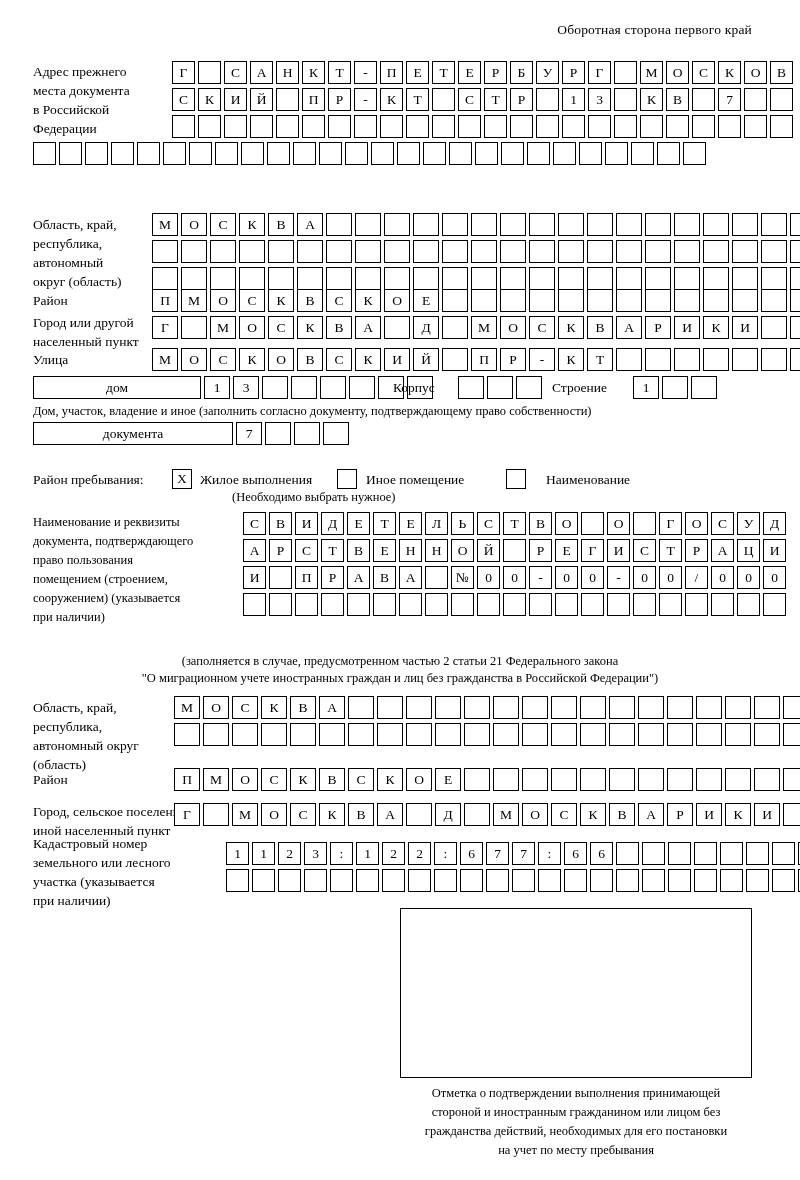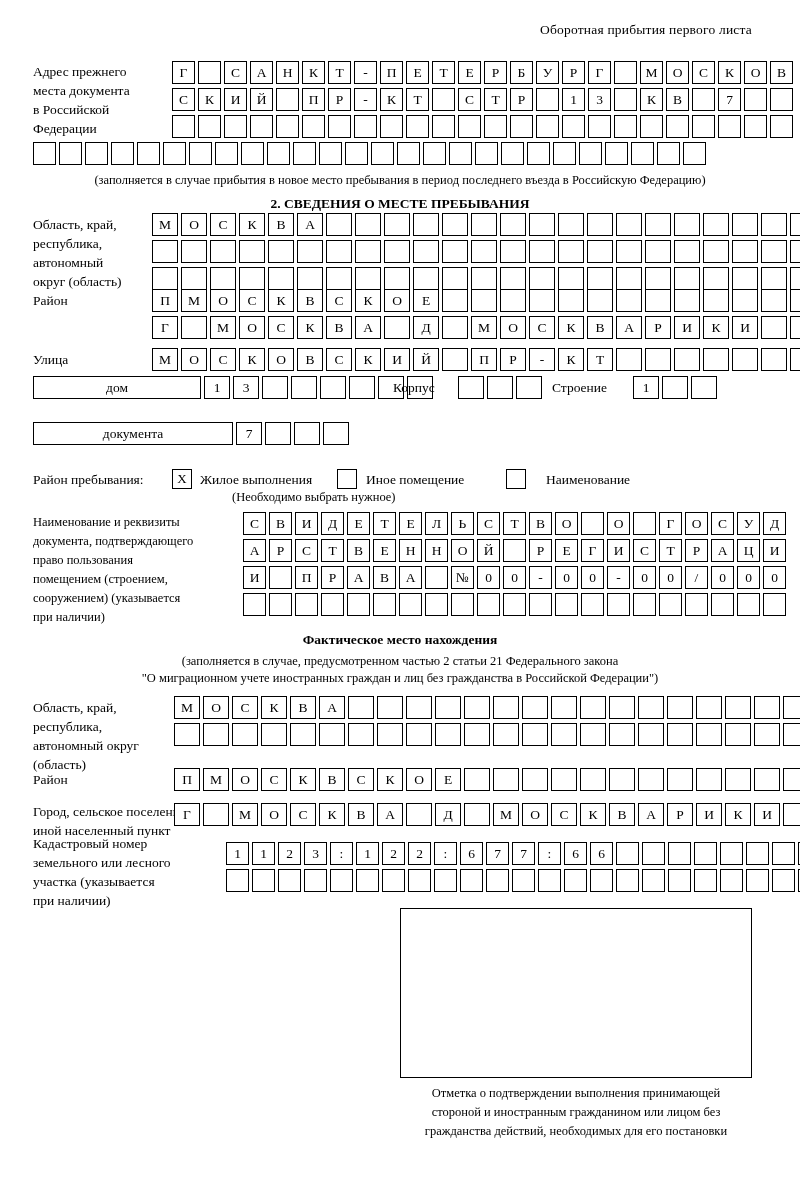--- a/index.html
+++ b/index.html
@@ -99,21 +99,21 @@
     font-size: 13px;
     line-height: 18px;
     vertical-align: middle;
   }
 </style>
 </head>
 <body>
 
 <div class="page">
 
-  <div class="hdr-right">Оборотная прибытия первого листа</div>
+  <div class="hdr-right">Оборотная сторона первого край</div>
 
   <div class="label" style="left:33px; top:62px;">Адрес прежнего
 места документа
 в Российской
 Федерации</div>
 
   <div class="boxrow" id="prev-row-0" style="left:172px; top:61px;">
       <div class="cell" style="width: 23px;">Г</div>
       <div class="cell" style="width: 23px;"></div>
       <div class="cell" style="width: 23px;">С</div>
@@ -213,23 +213,21 @@
       <div class="cell" style="width: 23px;"></div>
       <div class="cell" style="width: 23px;"></div>
       <div class="cell" style="width: 23px;"></div>
       <div class="cell" style="width: 23px;"></div>
       <div class="cell" style="width: 23px;"></div>
       <div class="cell" style="width: 23px;"></div>
       <div class="cell" style="width: 23px;"></div>
       <div class="cell" style="width: 23px;"></div>
     </div>
 
-  <div class="footnote" style="left:0; top:172px; width:800px;">(заполняется в случае прибытия в новое место пребывания в период последнего въезда в Российскую Федерацию)</div>
-
-  <div class="center-title" style="top:196px;">2. СВЕДЕНИЯ О МЕСТЕ ПРЕБЫВАНИЯ</div>
+
 
   <div class="label" style="left:33px; top:215px;">Область, край,
 республика,
 автономный
 округ (область)</div>
   <div class="boxrow" id="s2-region-0" style="left:152px; top:213px;">
       <div class="cell" style="width: 26px;">М</div>
       <div class="cell" style="width: 26px;">О</div>
       <div class="cell" style="width: 26px;">С</div>
       <div class="cell" style="width: 26px;">К</div>
@@ -324,20 +322,22 @@
       <div class="cell" style="width: 26px;"></div>
       <div class="cell" style="width: 26px;"></div>
       <div class="cell" style="width: 26px;"></div>
       <div class="cell" style="width: 26px;"></div>
       <div class="cell" style="width: 26px;"></div>
       <div class="cell" style="width: 26px;"></div>
       <div class="cell" style="width: 26px;"></div>
       <div class="cell" style="width: 26px;"></div>
     </div>
 
+  <div class="label" style="left:33px; top:313px;">Город или другой
+населенный пункт</div>
   <div class="boxrow" id="s2-city" style="left:152px; top:316px;">
       <div class="cell" style="width: 26px;">Г</div>
       <div class="cell" style="width: 26px;"></div>
       <div class="cell" style="width: 26px;">М</div>
       <div class="cell" style="width: 26px;">О</div>
       <div class="cell" style="width: 26px;">С</div>
       <div class="cell" style="width: 26px;">К</div>
       <div class="cell" style="width: 26px;">В</div>
       <div class="cell" style="width: 26px;">А</div>
       <div class="cell" style="width: 26px;"></div>
@@ -401,20 +401,21 @@
       <div class="cell" style="width: 26px;"></div>
       <div class="cell" style="width: 26px;"></div>
     </div>
   <div class="inline-text" style="left:552px; top:376px;">Строение</div>
   <div class="boxrow" id="s2-stroenie" style="left:633px; top:376px;">
       <div class="cell" style="width: 26px;">1</div>
       <div class="cell" style="width: 26px;"></div>
       <div class="cell" style="width: 26px;"></div>
     </div>
 
+  <div class="label small" style="left:33px; top:402px;">Дом, участок, владение и иное (заполнить согласно документу, подтверждающему право собственности)</div>
 
   <div class="wide-label-box" style="left:33px; top:422px; width:200px;">документа</div>
   <div class="boxrow" id="s2-flat" style="left:236px; top:422px;">
       <div class="cell" style="width: 26px;">7</div>
       <div class="cell" style="width: 26px;"></div>
       <div class="cell" style="width: 26px;"></div>
       <div class="cell" style="width: 26px;"></div>
     </div>
 
   <div class="label" style="left:33px; top:470px;">Район пребывания:</div>
@@ -518,21 +519,20 @@
       <div class="cell" style="width: 23px;"></div>
       <div class="cell" style="width: 23px;"></div>
       <div class="cell" style="width: 23px;"></div>
       <div class="cell" style="width: 23px;"></div>
       <div class="cell" style="width: 23px;"></div>
       <div class="cell" style="width: 23px;"></div>
       <div class="cell" style="width: 23px;"></div>
       <div class="cell" style="width: 23px;"></div>
     </div>
 
-  <div class="center-title" style="top:632px;">Фактическое место нахождения</div>
   <div class="center-note" style="top:653px;">(заполняется в случае, предусмотренном частью 2 статьи 21 Федерального закона</div>
   <div class="center-note" style="top:670px;">"О миграционном учете иностранных граждан и лиц без гражданства в Российской Федерации")</div>
 
   <div class="label" style="left:33px; top:698px;">Область, край,
 республика,
 автономный округ
 (область)</div>
   <div class="boxrow" id="al-region-0" style="left:174px; top:696px;">
       <div class="cell" style="width: 26px;">М</div>
       <div class="cell" style="width: 26px;">О</div>
@@ -687,14 +687,15 @@
       <div class="cell" style="width: 23px;"></div>
       <div class="cell" style="width: 23px;"></div>
       <div class="cell" style="width: 23px;"></div>
       <div class="cell" style="width: 23px;"></div>
     </div>
 
   <div class="bigbox" style="left:400px; top:908px; width:352px; height:170px;"></div>
   <div class="footnote" style="left:390px; top:1104px; width:372px;">стороной и иностранным гражданином или лицом без</div>
   <div class="footnote" style="left:390px; top:1085px; width:372px;">Отметка о подтверждении выполнения принимающей</div>
   <div class="footnote" style="left:390px; top:1123px; width:372px;">гражданства действий, необходимых для его постановки</div>
+  <div class="footnote" style="left:390px; top:1142px; width:372px;">на учет по месту пребывания</div>
 
 </div>
 
 </body></html>

